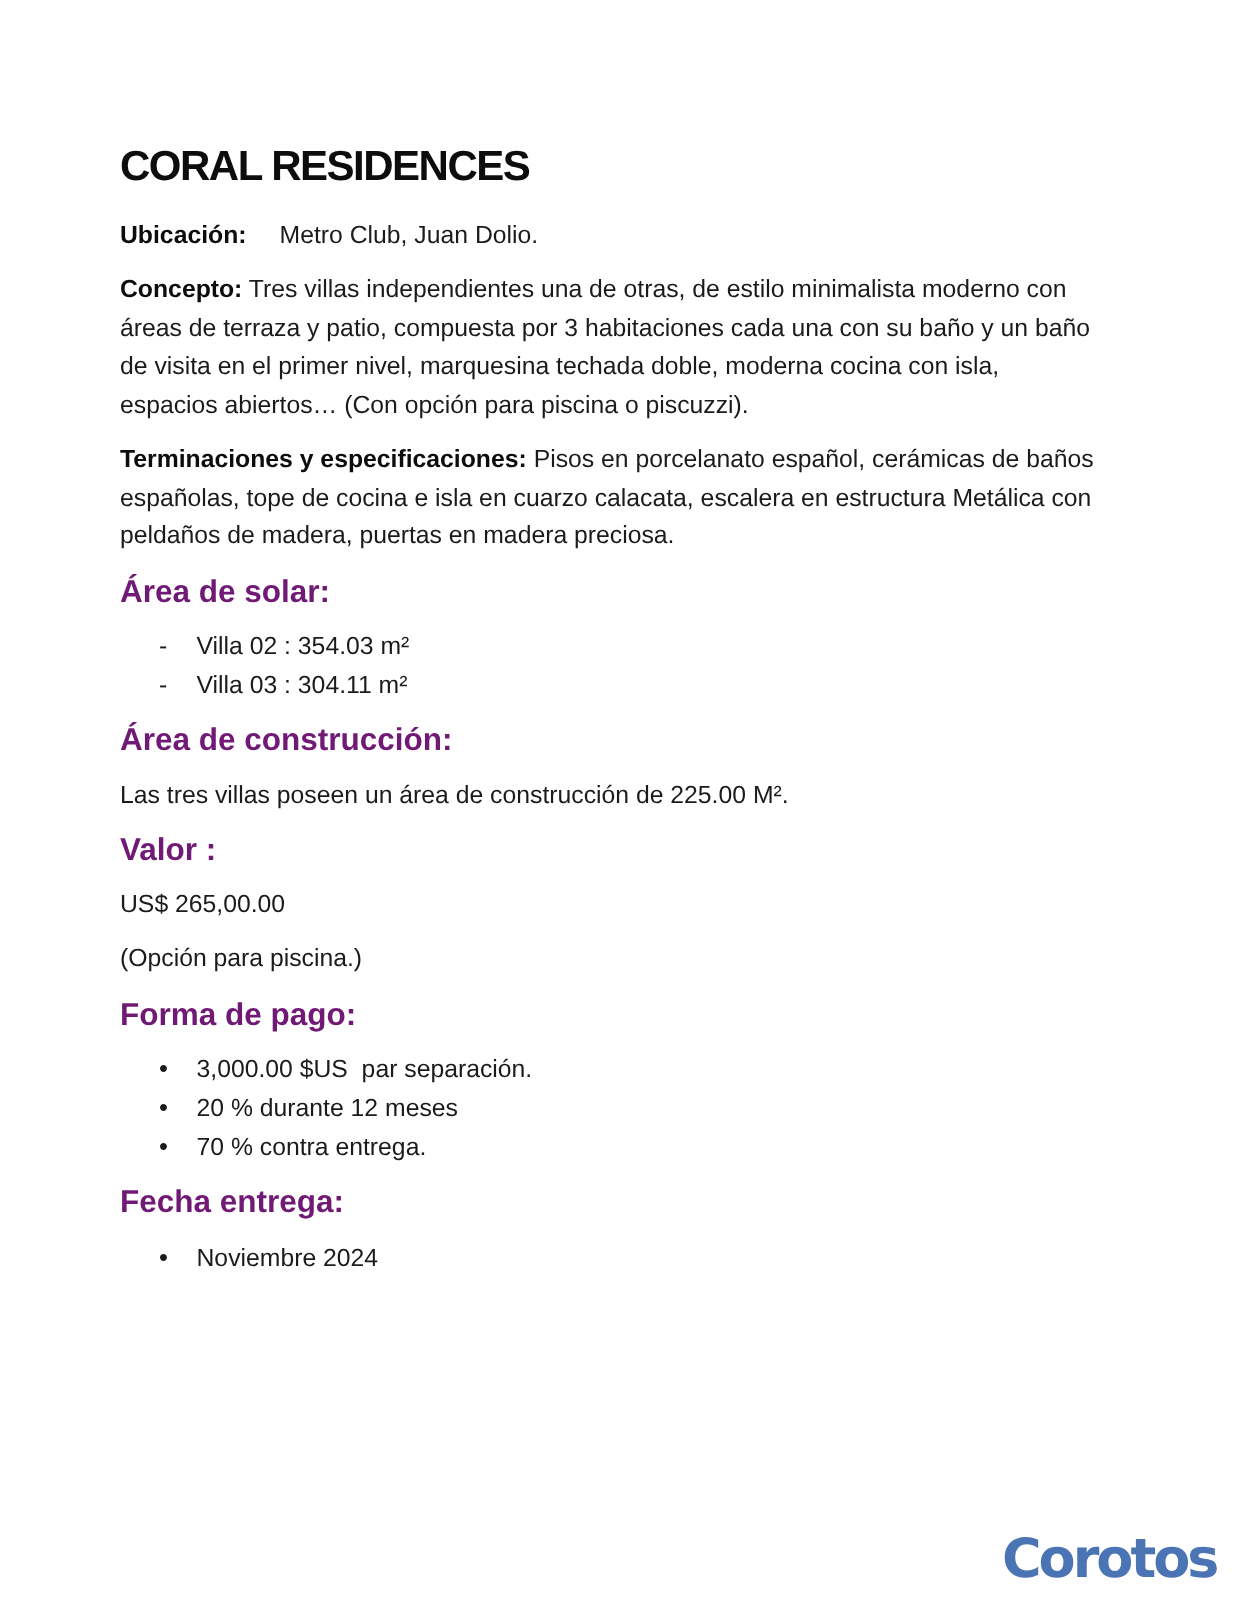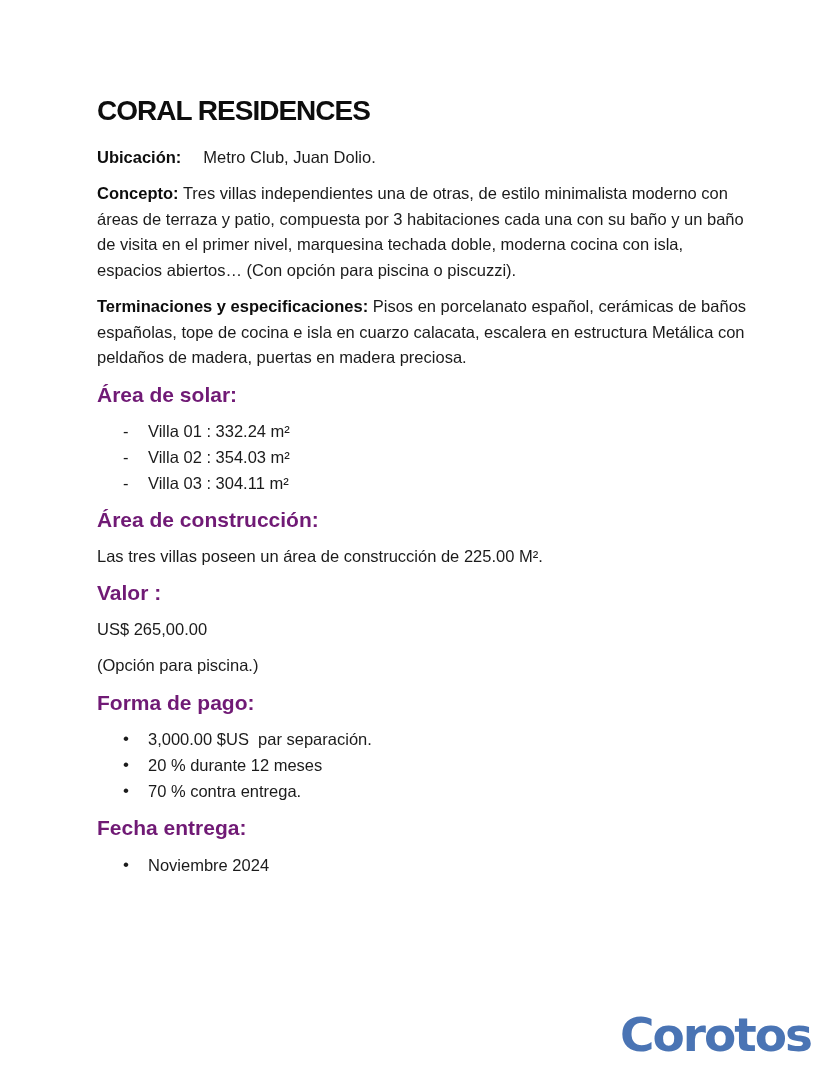--- a/index.html
+++ b/index.html
@@ -11,21 +11,21 @@
     position: relative;
     width: 835px;
     height: 1080px;
     background: #ffffff;
     overflow: hidden;
     font-family: "Liberation Sans", sans-serif;
     color: #1b1b1b;
   }
   .content {
     position: absolute;
-    left: 97px;
+    left: 80px;
     top: 94px;
     width: 655px;
   }
   .doc-title {
     font-size: 28px;
     font-weight: bold;
     letter-spacing: -1px;
     color: #0d0d0d;
     margin: 0 0 17px 0;
     line-height: 1.2;
@@ -74,21 +74,21 @@
   .value {
     white-space: pre-wrap;
     text-align: center;
   }
   .brand-logo {
     position: absolute;
     right: 24px;
     bottom: 22px;
     font-family: "DejaVu Sans", sans-serif;
     font-weight: bold;
-    font-size: 47px;
+    font-size: 36px;
     letter-spacing: -2px;
     color: #4a74b4;
     line-height: 1;
   }
 </style>
 </head>
 <body>
 
 <div class="page">
   <div class="content">
@@ -98,21 +98,20 @@
     <p class="para"><span class="label gap">Ubicación:</span><span class="value">Metro Club, Juan Dolio.</span></p>
 
     <p class="para"><span class="label">Concepto:</span>
       <span class="value">Tres villas independientes una de otras, de estilo minimalista moderno con áreas de terraza y patio, compuesta por 3 habitaciones cada una con su baño y un baño de visita en el primer nivel, marquesina techada doble, moderna cocina con isla, espacios abiertos… (Con opción para piscina o piscuzzi).</span></p>
 
     <p class="para"><span class="label">Terminaciones y especificaciones:</span>
       <span class="value">Pisos en porcelanato español, cerámicas de baños españolas, tope de cocina e isla en cuarzo calacata, escalera en estructura Metálica con peldaños de madera, puertas en madera preciosa.</span></p>
 
     <p class="heading">Área de solar:</p>
     <ul class="doc-list dash-list">
-      <li>Villa 01 : 332.24 m²</li>
       <li>Villa 02 : 354.03 m²</li>
       <li>Villa 03 : 304.11 m²</li>
     </ul>
 
     <p class="heading">Área de construcción:</p>
     <p class="para">Las tres villas poseen un área de construcción de 225.00 M².</p>
 
     <p class="heading">Valor :</p>
     <p class="para">US$ 265,00.00</p>
     <p class="para">(Opción para piscina.)</p>

